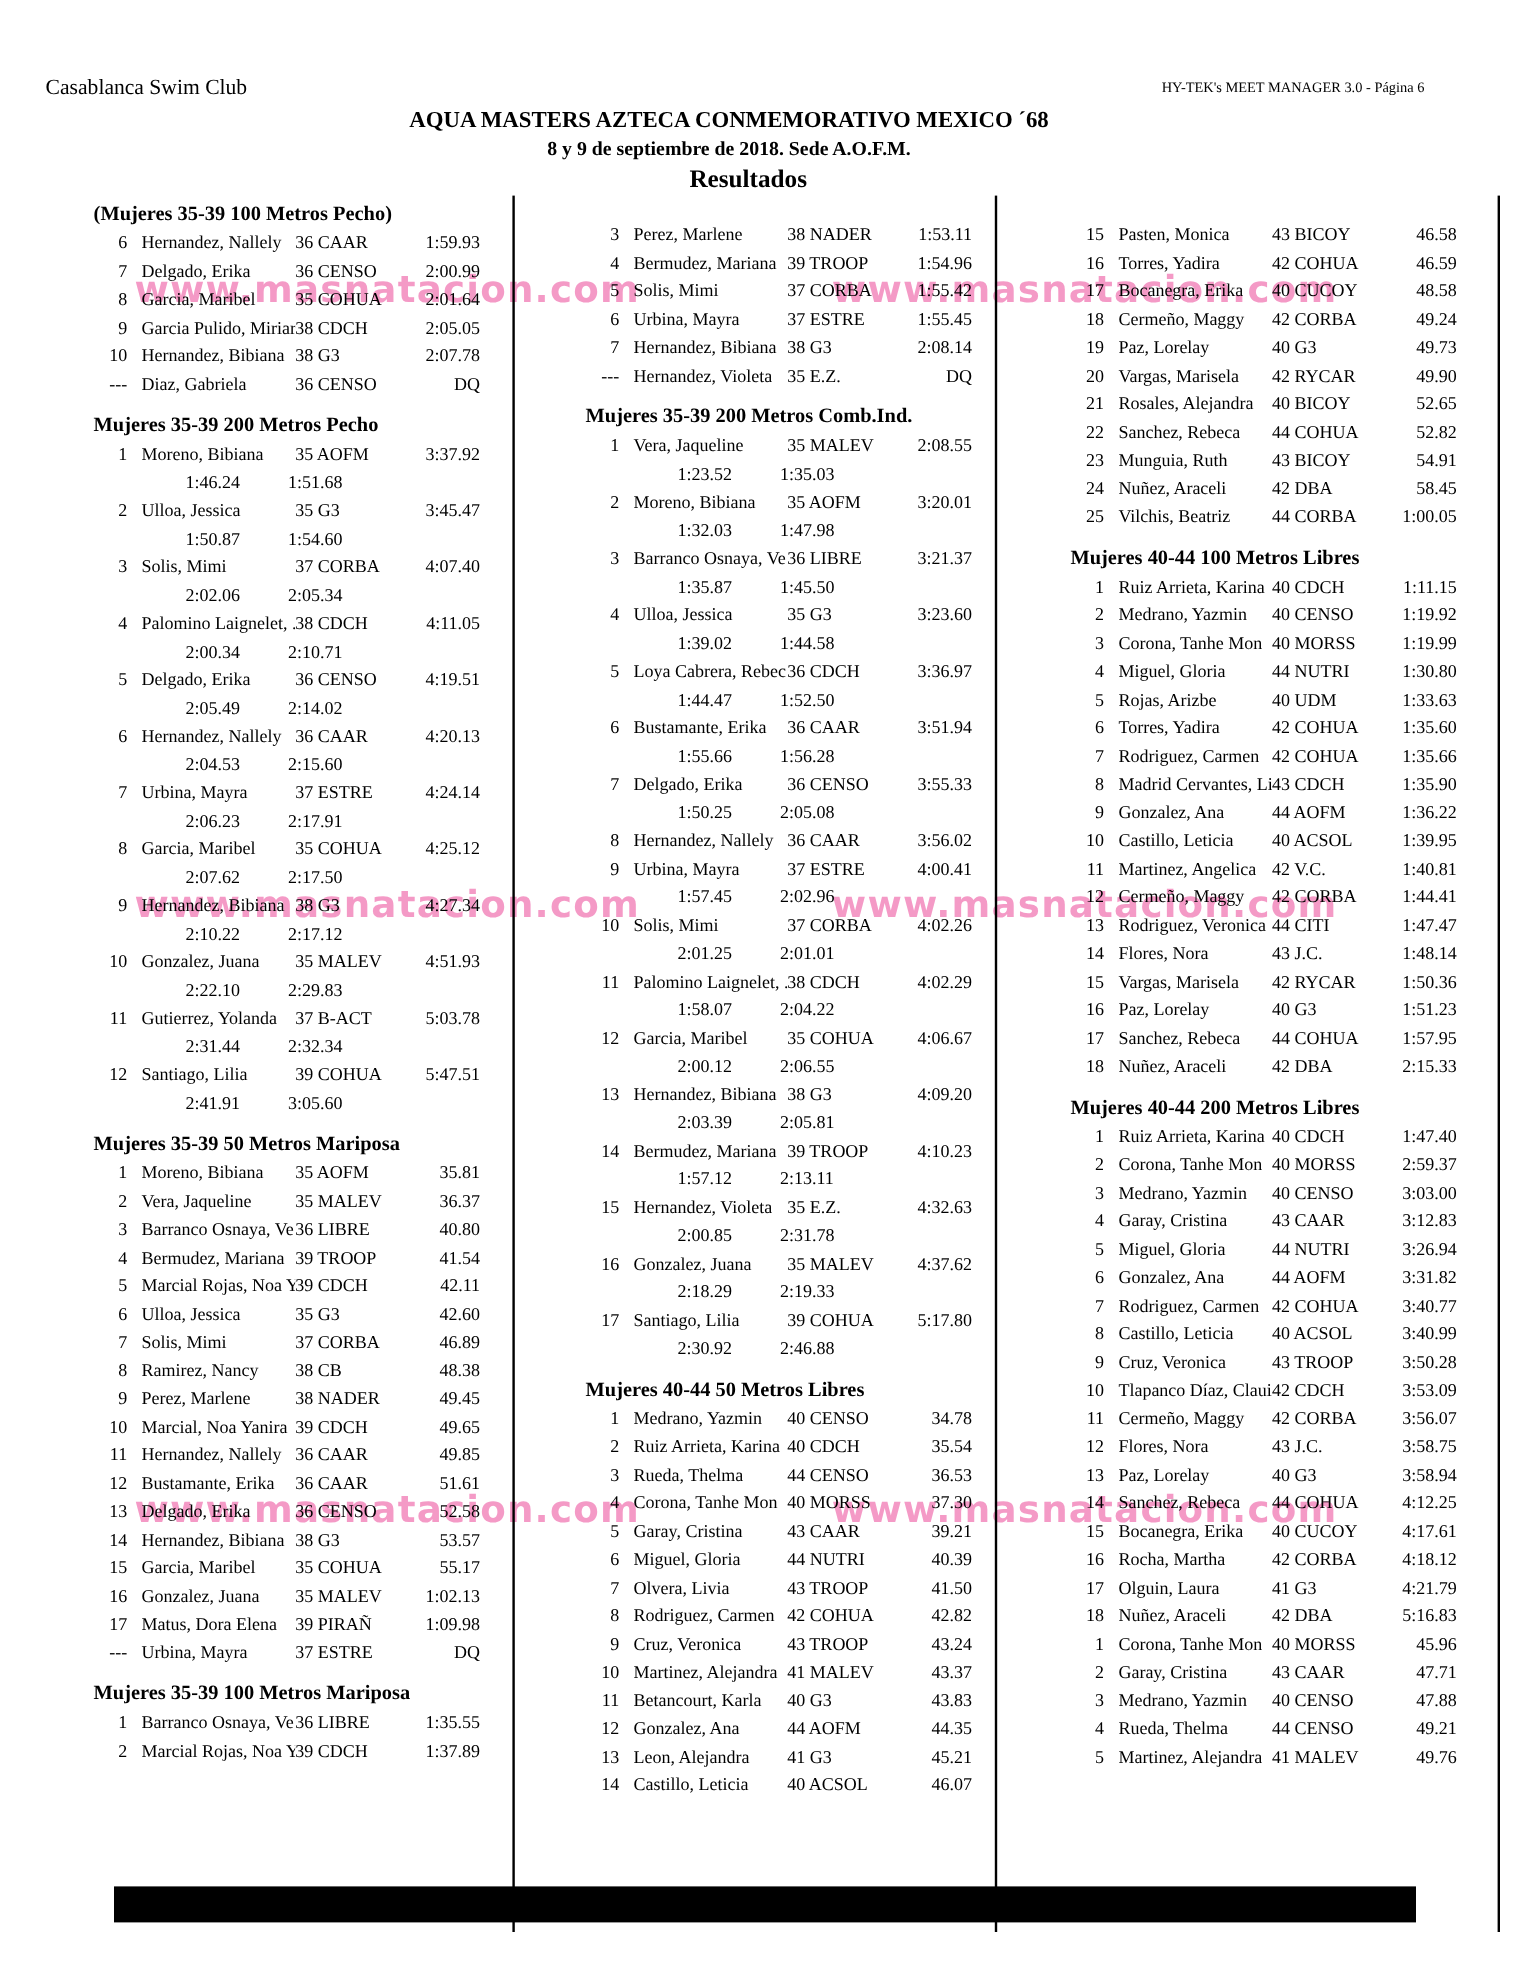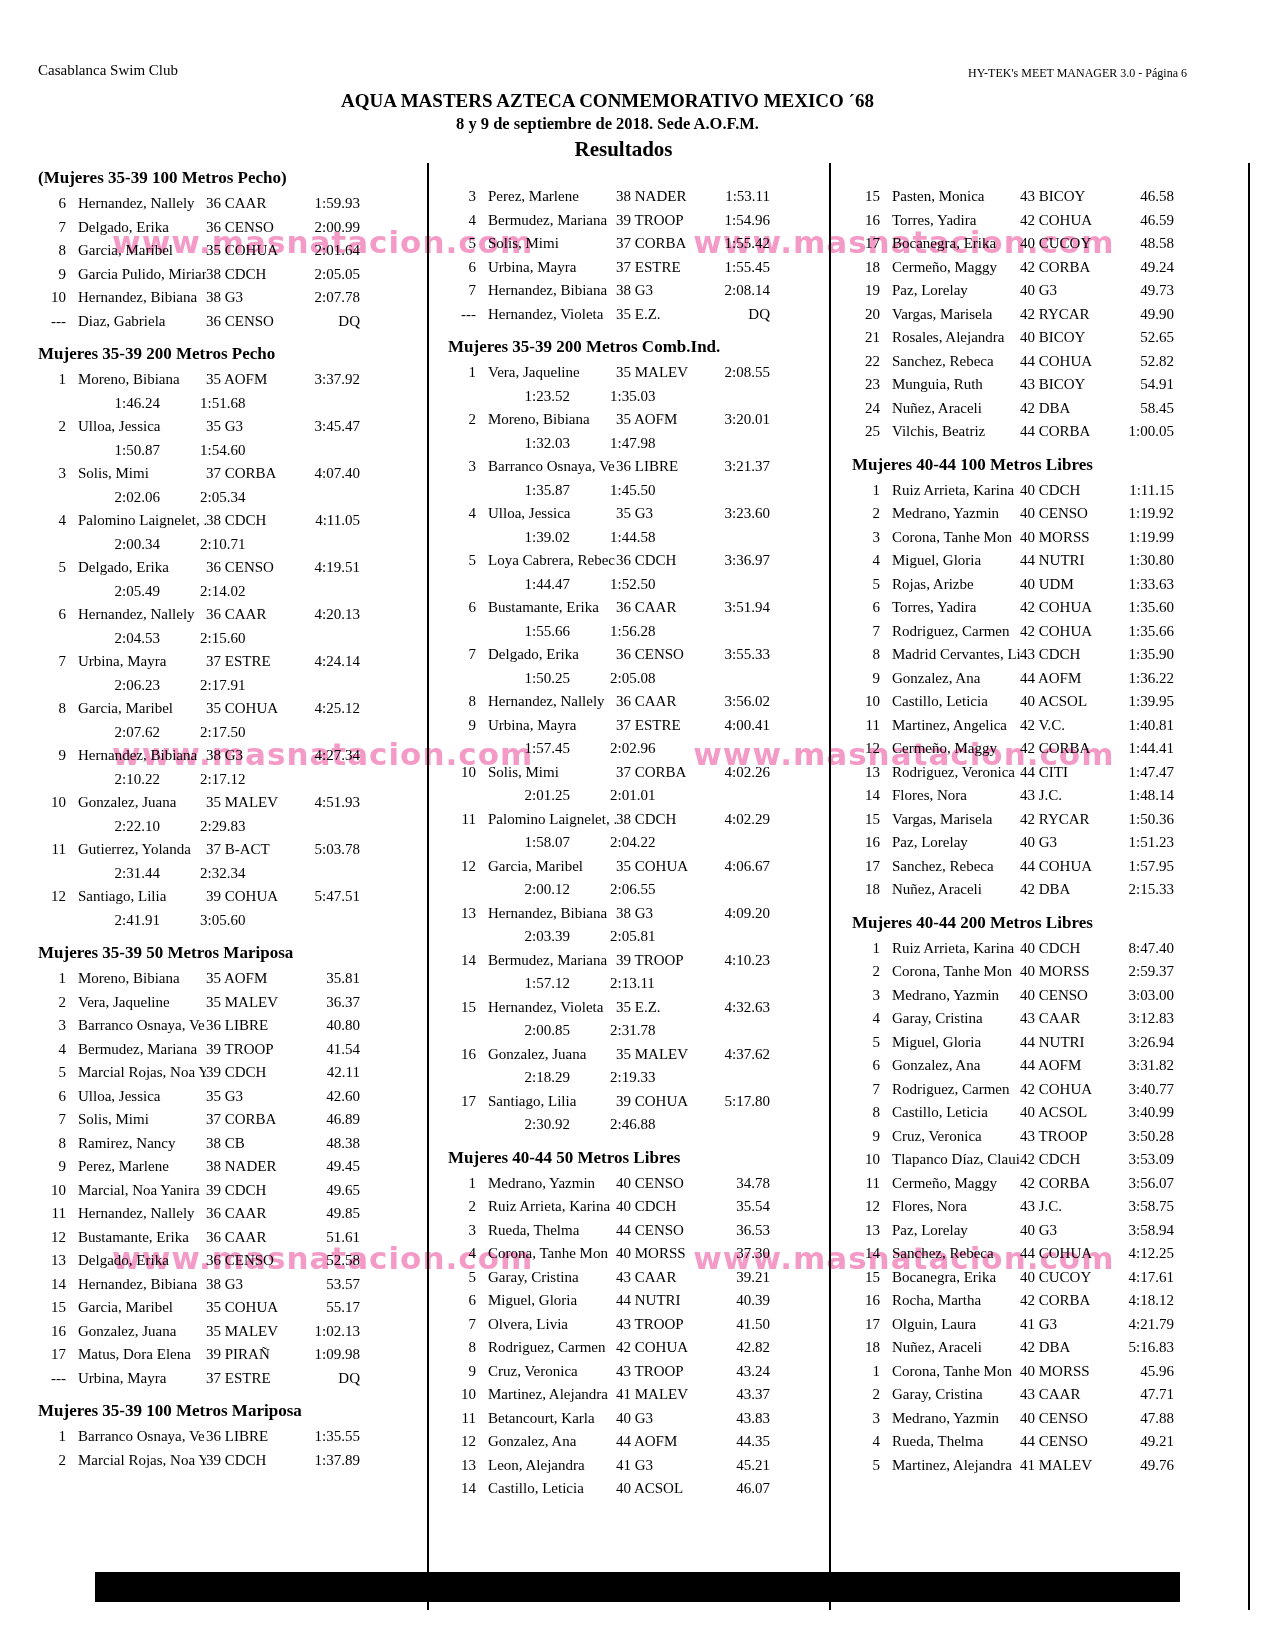--- a/index.html
+++ b/index.html
@@ -1,25 +1,25 @@
 <!DOCTYPE html>
 <html><head>
 <meta charset="utf-8">
 <style>
   html,body{margin:0;padding:0;background:#888;}
   .page{
     position:relative;width:1275px;height:1650px;background:#ffffff;
     font-family:"Liberation Serif", serif;color:#000;overflow:hidden;margin:0 auto;
   }
-  .hdr-club{position:absolute;left:38px;top:62px;font-size:15px;}
+  .hdr-club{position:absolute;left:38px;top:62px;font-size:18px;}
   .hdr-mgr{position:absolute;right:88px;top:66px;font-size:12px;}
   .hdr-title{position:absolute;left:0;top:90px;width:1215px;text-align:center;font-weight:bold;font-size:19px;}
   .hdr-sub{position:absolute;left:0;top:114px;width:1215px;text-align:center;font-weight:bold;font-size:16.5px;}
   .hdr-res{position:absolute;left:16px;top:137px;width:1215px;text-align:center;font-weight:bold;font-size:21px;}
-  .col{position:absolute;top:164px;}
+  .col{position:absolute;top:164px;margin-left:40px;}
   #col1{left:38px;width:324px;}
   #col2{left:448px;width:324px;}
   #col3{left:852px;width:322px;}
   .event-title{font-weight:bold;font-size:17px;line-height:24px;padding:9px 0 2px 0;white-space:nowrap;}
   .block:first-child > .event-title{padding-top:2px;}
   .col-pad{height:21px;}
   .row{display:grid;grid-template-columns:28px 140px 92px 62px;height:23.5px;line-height:23.5px;font-size:15px;}
   .rank{text-align:right;}
   .nm{padding-left:12px;white-space:nowrap;overflow:hidden;}
   .at{white-space:nowrap;}
@@ -816,21 +816,21 @@
           <span class="at">42 DBA</span>
           <span class="tm">2:15.33</span>
         </div>
       </div>
       <div class="block">
         <div class="event-title">Mujeres 40-44 200 Metros Libres</div>
         <div class="row">
           <span class="rank">1</span>
           <span class="nm">Ruiz Arrieta, Karina</span>
           <span class="at">40 CDCH</span>
-          <span class="tm">8:47.40</span>
+          <span class="tm">1:47.40</span>
         </div>
         <div class="row">
           <span class="rank">2</span>
           <span class="nm">Corona, Tanhe Mon</span>
           <span class="at">40 MORSS</span>
           <span class="tm">2:59.37</span>
         </div>
         <div class="row">
           <span class="rank">3</span>
           <span class="nm">Medrano, Yazmin</span>

